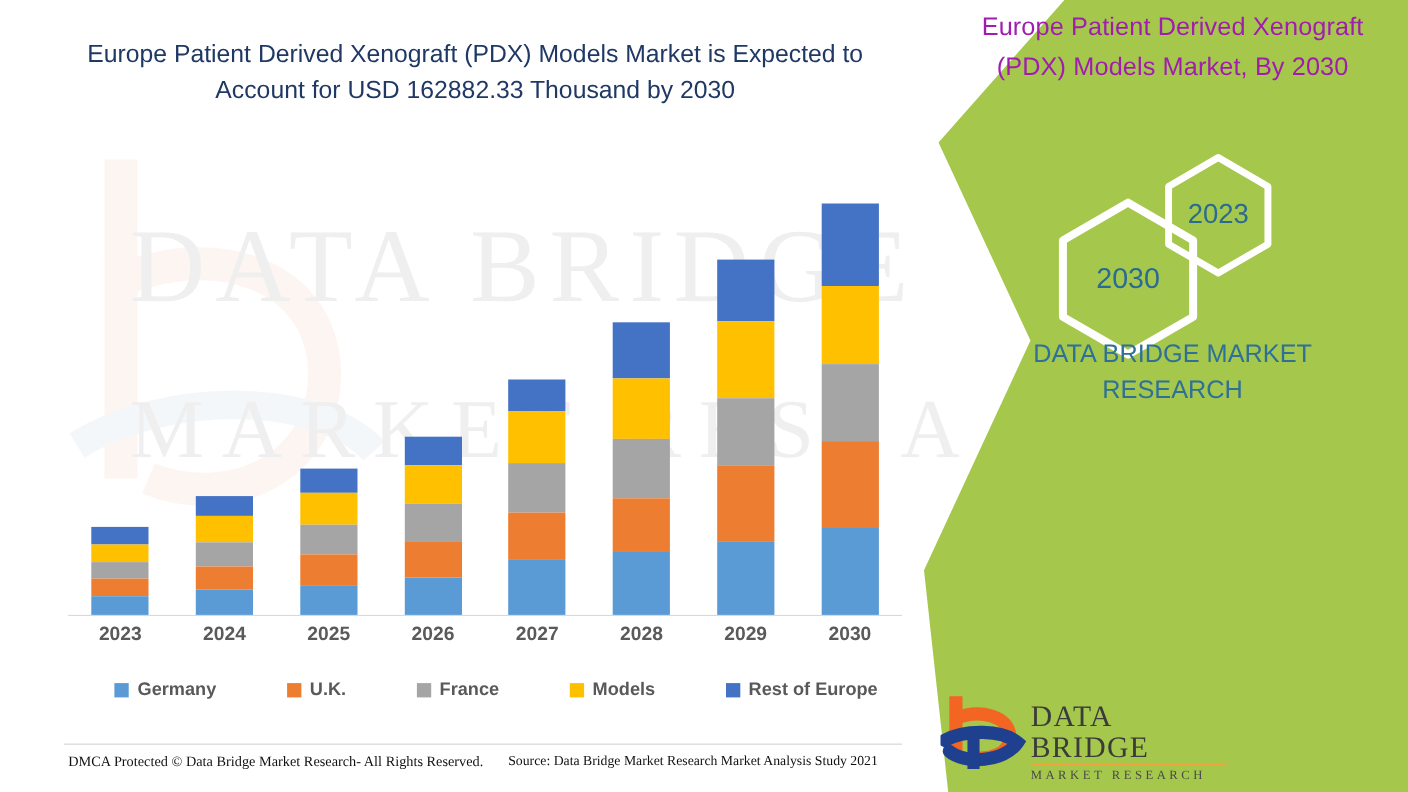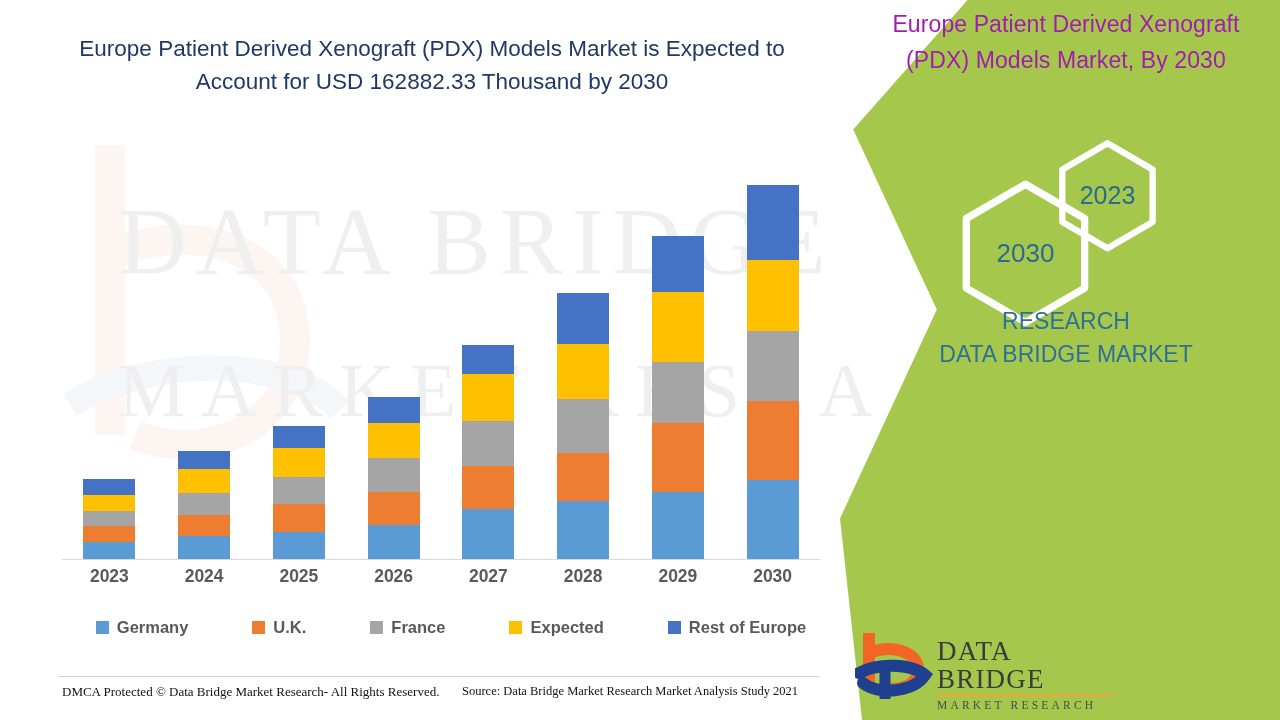--- a/index.html
+++ b/index.html
@@ -239,21 +239,21 @@
         <div class="legend-item">
           <span class="legend-swatch" style="background: rgb(237, 125, 49);"></span>
           <span class="legend-label">U.K.</span>
         </div>
         <div class="legend-item">
           <span class="legend-swatch" style="background: rgb(165, 165, 165);"></span>
           <span class="legend-label">France</span>
         </div>
         <div class="legend-item">
           <span class="legend-swatch" style="background: rgb(255, 192, 0);"></span>
-          <span class="legend-label">Expected</span>
+          <span class="legend-label">Models</span>
         </div>
         <div class="legend-item">
           <span class="legend-swatch" style="background: rgb(68, 114, 196);"></span>
           <span class="legend-label">Rest of Europe</span>
         </div>
       </div>
 
     <div class="footer-rule"></div>
     <div class="footer-left">DMCA Protected © Data Bridge Market Research- All Rights Reserved.</div>
     <div class="footer-src">Source: Data Bridge Market Research Market Analysis Study 2021</div>
@@ -275,22 +275,22 @@
       </div>
       <div class="hex hex-2030">
         <svg viewBox="0 0 130 145">
           <polygon points="65,6 122,39 122,106 65,139 8,106 8,39" fill="none" stroke="#ffffff" stroke-width="7" stroke-linejoin="round"></polygon>
         </svg>
         <span>2030</span>
       </div>
     </div>
 
     <div class="brand-lines">
+      <div>DATA BRIDGE MARKET</div>
       <div>RESEARCH</div>
-      <div>DATA BRIDGE MARKET</div>
     </div>
 
     <div class="logo">
       <svg class="mark" viewBox="0 0 80 74">
         <path d="M14,6 L14,62" stroke="#F26522" stroke-width="12" fill="none"></path>
         <path d="M14,26 C36,17 62,24 63,42 C64,58 44,66 24,60" fill="none" stroke="#F26522" stroke-width="12"></path>
         <path d="M4,46 C22,36 56,36 70,48 C58,66 22,68 8,56" fill="none" stroke="#1F3F8F" stroke-width="12" stroke-linecap="round"></path>
         <path d="M30,34 L30,72" stroke="#1F3F8F" stroke-width="11" fill="none"></path>
       </svg>
       <div class="wordmark">

